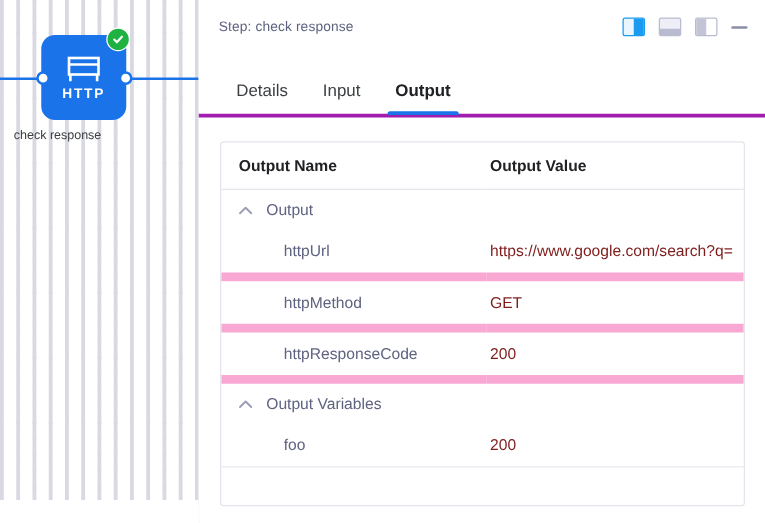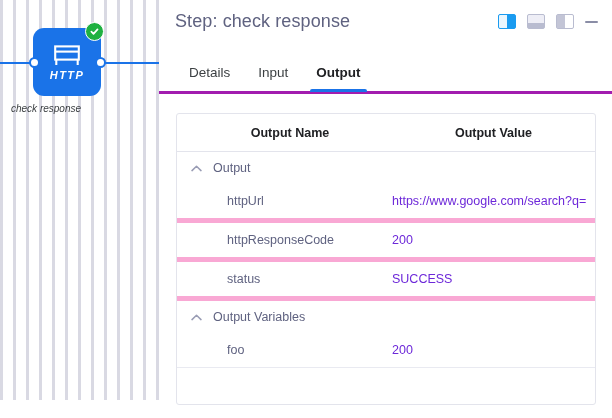--- a/index.html
+++ b/index.html
@@ -18,21 +18,20 @@
     width: 159px; height: 400px;
     background-color: #ffffff;
     background-image:
       repeating-linear-gradient(to right,
         #d9d9e3 0px, #d9d9e3 3px, transparent 3px, transparent 13px),
       repeating-linear-gradient(to bottom,
         rgba(255,255,255,0) 0px, rgba(255,255,255,0) 0px);
     background-size: 13px 13px;
     overflow: hidden;
     flex: 0 0 159px;
-    font-style: italic;
   }
   #dotgrid {
     position: absolute; inset: 0;
     background-image:
       linear-gradient(to right, #dadae2 3px, transparent 3px);
     background-size: 13px 13px;
     background-position: 0 0;
     -webkit-mask-image:
       repeating-linear-gradient(to bottom, #000 0 1px, transparent 1px 13px);
     mask-image:
@@ -89,21 +88,21 @@
   #panel {
     position: relative; width: 453px; height: 418px;
     background: #ffffff; flex: 0 0 453px;
   }
   #panel-header {
     position: relative; height: 43px;
     display: flex; align-items: center;
     padding: 0 14px 0 16px;
   }
   #panel-title {
-    font-size: 18px; color: #5f6280; font-weight: 400;
+    font-size: 11px; color: #5f6280; font-weight: 400;
     letter-spacing: .1px;
   }
   #panel-header-actions {
     margin-left: auto; display: flex; align-items: center; gap: 11px;
   }
   .layout-icon {
     width: 18px; height: 15px; position: relative;
     border-radius: 2px; cursor: pointer;
   }
   .layout-icon.split   { border: 1.5px solid #1a9bf0; background:#eaf6fe; }
@@ -145,35 +144,35 @@
   #card {
     position: absolute; left: 17px; top: 113px;
     width: 420px; height: 292px;
     background: #ffffff;
     border: 1px solid #e3e4ec;
     border-radius: 3px;
     overflow: hidden;
   }
   table { width: 100%; border-collapse: collapse; table-layout: fixed; }
   th {
-    text-align: center; font-size: 12.5px; font-weight: 700; color: #202124;
+    text-align: left; font-size: 12.5px; font-weight: 700; color: #202124;
     padding: 12px 0 11px 0; border-bottom: 1px solid #e3e4ec;
     white-space: nowrap;
   }
   th.col-name  { width: 212px; padding-left: 14px; }
   th.col-value { padding-left: 3px; }
   td {
     font-size: 12.5px; color: #5f6280;
     padding: 10px 0 10px 0; vertical-align: middle;
     white-space: nowrap; overflow: hidden;
   }
-  tr.leaf td { border-bottom: 5px solid #f9a8d4; }
+  tr.leaf td { border-bottom: 7px solid #f9a8d4; }
   tr.leaf:last-child td { border-bottom: 1px solid #e9eaf1; }
   td.name  { padding-left: 50px; }
-  td.value { padding-left: 3px; color: #6d28d9; }
+  td.value { padding-left: 3px; color: #7f1d1d; }
   tr.group td {
     padding: 9px 0 9px 14px; color: #5f6280; font-size: 12.5px;
     border-bottom: none;
   }
   .group-inner { display: flex; align-items: center; gap: 11px; }
   .chev { flex: 0 0 auto; display: block; }
 </style>
 </head>
 <body>
 
@@ -254,26 +253,26 @@
                 <span>Output</span>
               </span>
             </td>
           </tr>
 
           <tr class="leaf">
             <td class="name">httpUrl</td>
             <td class="value">https://www.google.com/search?q=</td>
           </tr>
           <tr class="leaf">
+            <td class="name">httpMethod</td>
+            <td class="value">GET</td>
+          </tr>
+          <tr class="leaf">
             <td class="name">httpResponseCode</td>
             <td class="value">200</td>
-          </tr>
-          <tr class="leaf">
-            <td class="name">status</td>
-            <td class="value">SUCCESS</td>
           </tr>
 
           <tr class="group">
             <td colspan="2">
               <span class="group-inner">
                 <span class="chev">
                   <svg width="11" height="7" viewBox="0 0 11 7" fill="none">
                     <path d="M1 5.6 L5.5 1.2 L10 5.6" stroke="#9a9db5" stroke-width="1.5" stroke-linecap="round" stroke-linejoin="round"></path>
                   </svg>
                 </span>

